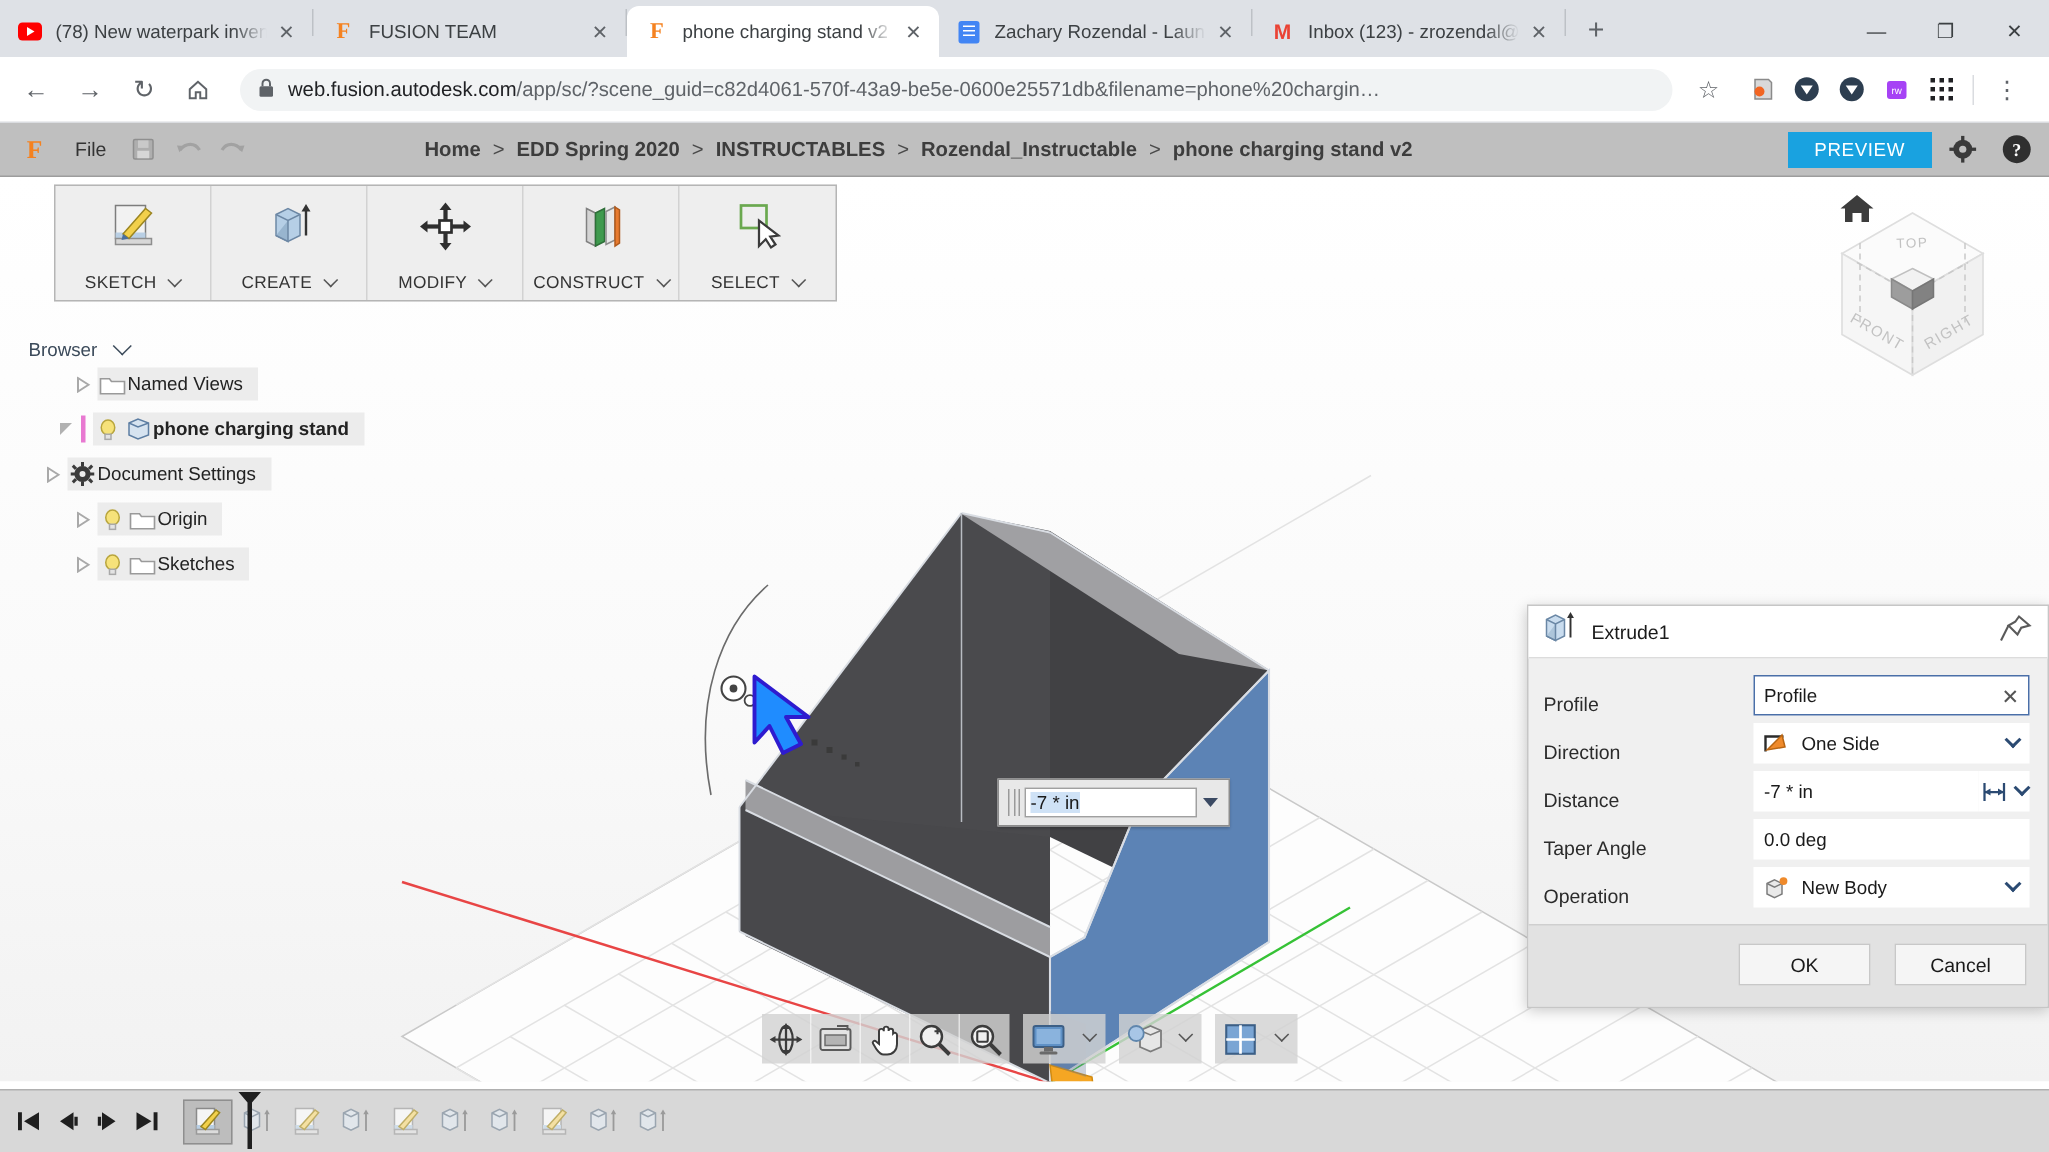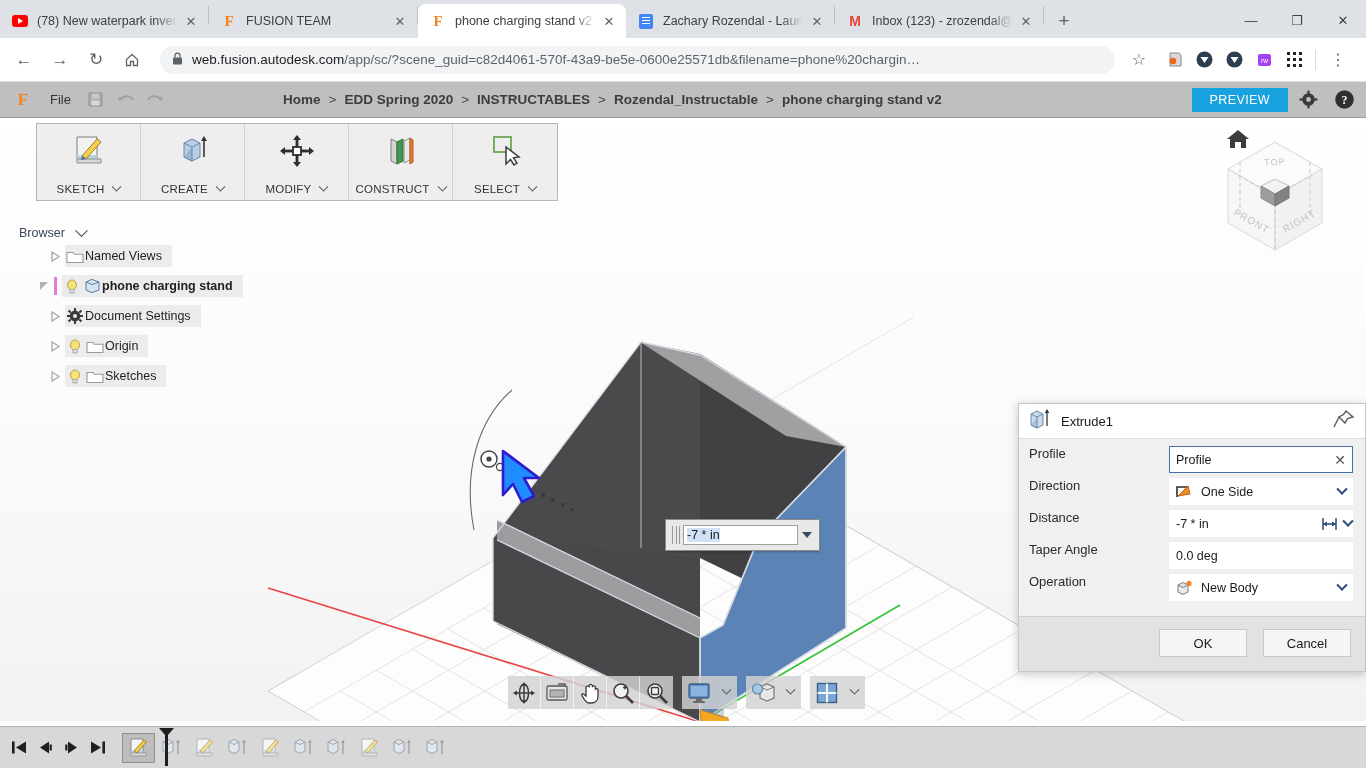--- a/index.html
+++ b/index.html
@@ -141,21 +141,21 @@
 
   
   #extrude-dialog {
     position:absolute; left:1018px; top:285px; width:348px; z-index:40;
     background:#f0f0f0; border:1px solid #c6c6c6; box-shadow:0 2px 9px rgba(0,0,0,.22);
   }
   #ex-titlebar { height:35px; background:#fff; border-bottom:1px solid #dcdcdc;
     display:flex; align-items:center; padding:0 10px; }
   #ex-title { font-size:13px; color:#1a1a1a; margin-left:10px; flex:1; }
   #ex-body { padding:7px 12px 10px 10px; }
-  .ex-row { display:flex; align-items:flex-start; height:31px; margin-bottom:1px; }
+  .ex-row { display:flex; align-items:flex-end; height:31px; margin-bottom:1px; }
   .ex-label { width:140px; font-size:13px; color:#2b2b2b; }
   .ex-control { flex:1; height:27px; background:#fff; border:1px solid transparent;
     display:flex; align-items:center; padding:0 6px; font-size:12.5px; color:#1a1a1a; }
   .ex-control.selected { border:1.7px solid #4a6fa8; background:#fff; }
   .ex-control .x-btn { margin-left:auto; font-size:14px; color:#555; }
   .ex-control .chev { margin-left:auto; }
   .chev-dn { display:inline-block; width:8px; height:8px; border-right:2px solid #2b4a72;
     border-bottom:2px solid #2b4a72; transform:rotate(45deg) translate(-2px,-2px); }
   .ex-ico { width:18px; height:16px; margin-right:7px; display:flex; align-items:center; }
   #dist-unit { width:34px; height:27px; background:#fff; display:flex; align-items:center;
@@ -601,21 +601,21 @@
         <span class="tw" style="width:24px;">
           <svg width="17" height="16" viewBox="0 0 17 16">
               <path d="M2 4 l6-2.6 7 2.6 v8 l-7 2.6 -6-2.6z" fill="#d6e3f0" stroke="#5d7ea3"></path>
               <path d="M2 4 l6 2.6 7-2.6" fill="none" stroke="#5d7ea3"></path>
             </svg>
         </span>
         <span style="font-weight:bold;font-size:12.5px;">phone charging stand</span>
       </span>
     </div>
 
-    <div class="tree-row" style="padding-left:45px;">
+    <div class="tree-row" style="padding-left:25px;">
       <span class="tw">
         <svg width="11" height="11" viewBox="0 0 11 11">
             <path d="M2 1 l7 4.5 -7 4.5z" fill="none" stroke="#a9a9a9" stroke-width="1.3"></path>
           </svg>
       </span>
       <span class="hl">
         <span class="tw" style="width:26px;">
           <svg width="16" height="16" viewBox="0 0 16 16">
               <g fill="#3b3b3b">
                 <circle cx="8" cy="8" r="5.4"></circle>

